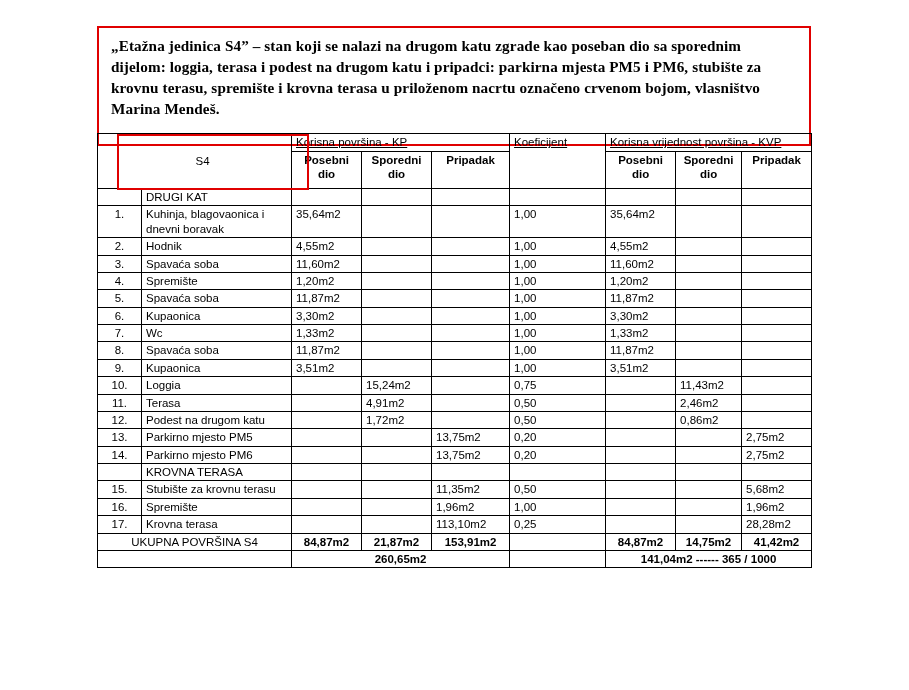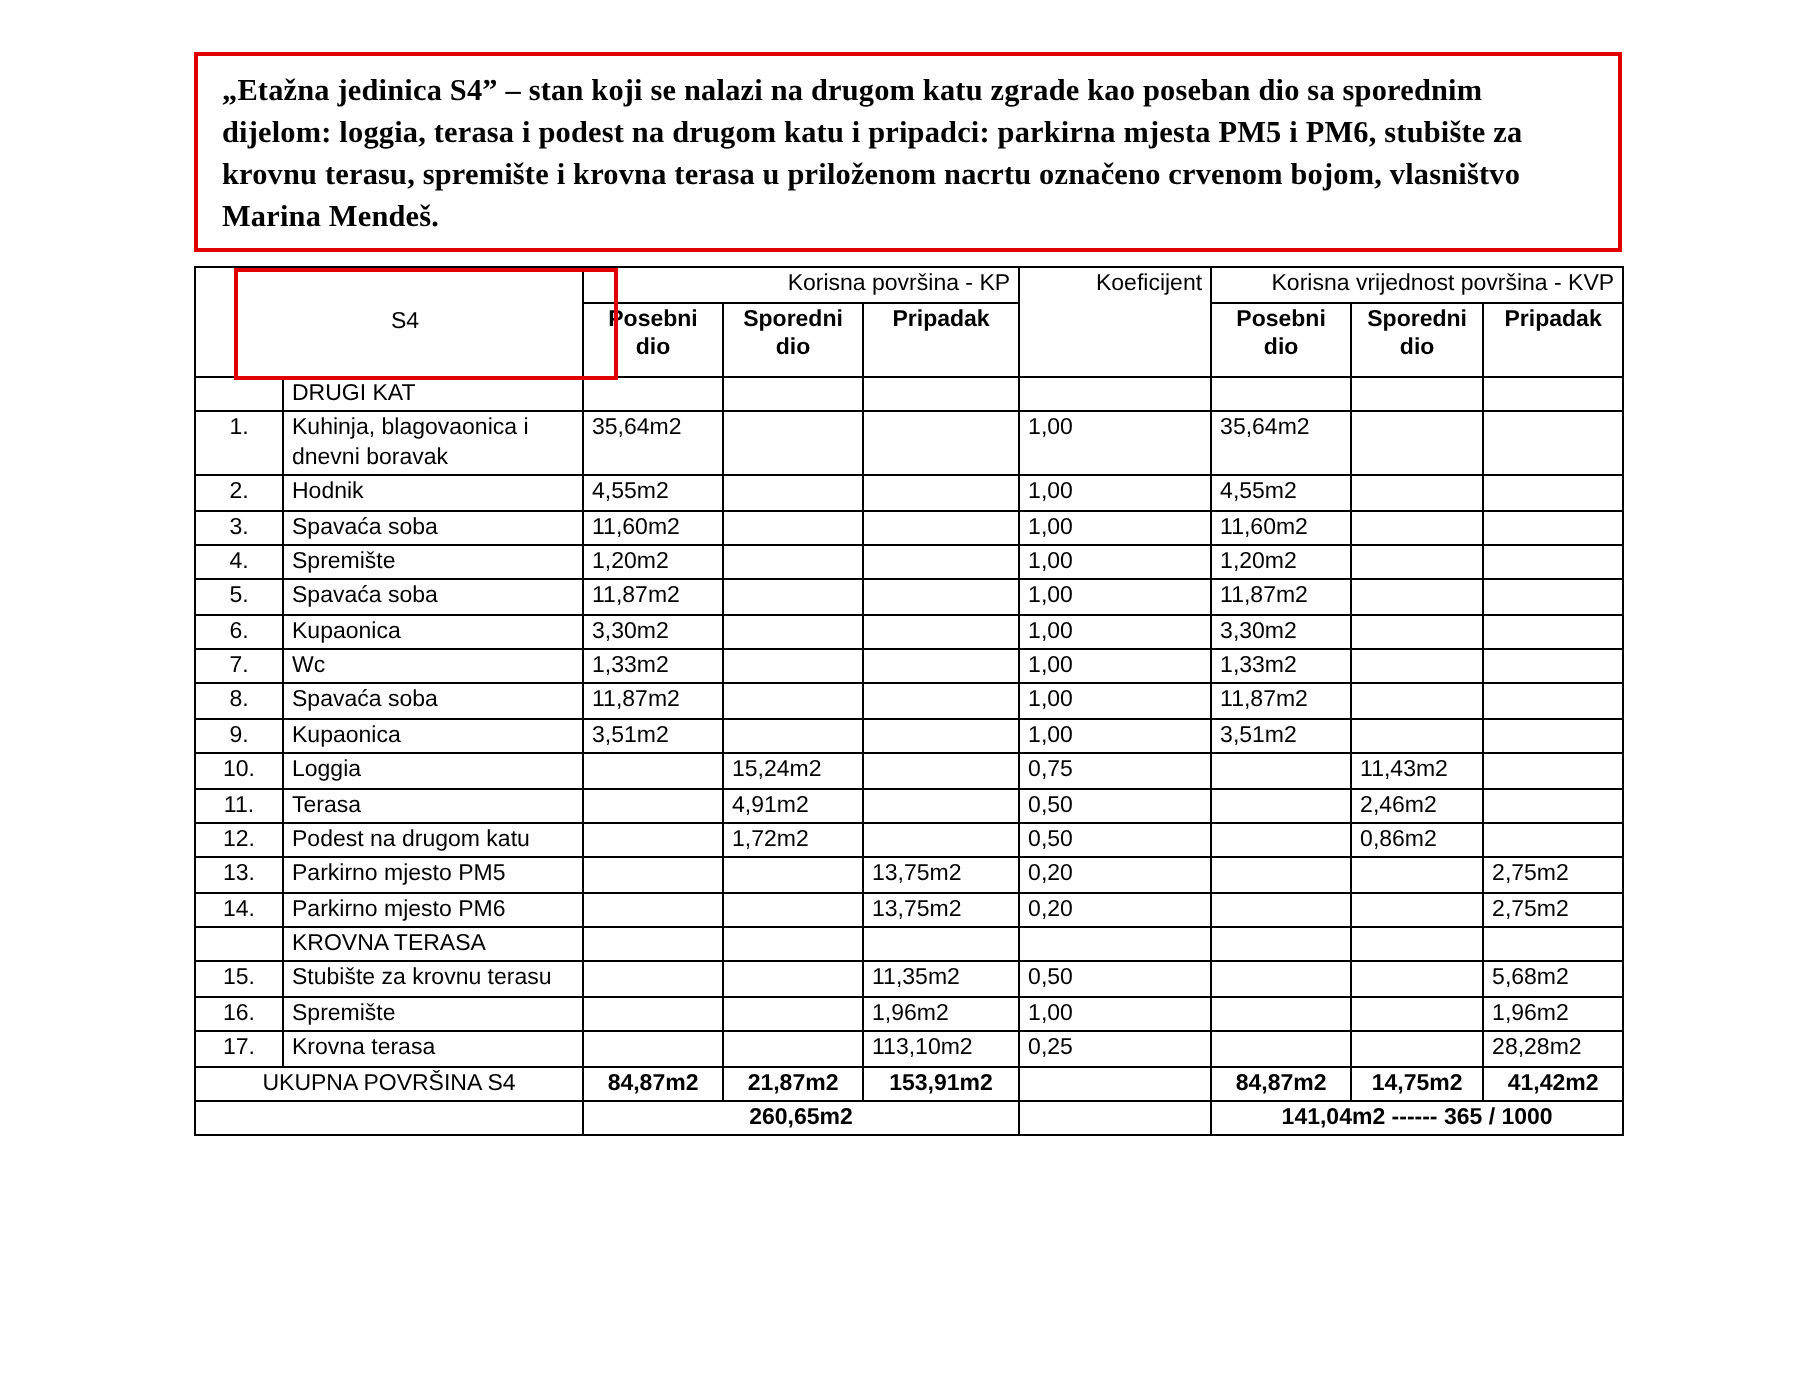--- a/index.html
+++ b/index.html
@@ -23,21 +23,21 @@
     background: #ffffff;
   }
 
   
   .header-box {
     position: absolute;
     left: 97px;
     top: 26px;
     width: 714px;
     border: 2px solid #e00000;
-    padding: 8px 10px 4px 12px;
+    padding: 8px 10px 24px 12px;
     box-sizing: border-box;
     background: #ffffff;
   }
   .header-text {
     font-family: "Liberation Serif", serif;
     font-size: 15.2px;
     font-weight: bold;
     line-height: 1.38;
     letter-spacing: 0.1px;
     text-align: left;
@@ -97,25 +97,26 @@
   .hdr-title {
     text-align: center;
     font-family: "Liberation Serif", serif;
     font-size: 22px;
     font-weight: normal;
     vertical-align: middle;
     position: relative;
     padding: 4px;
   }
   .hdr-group {
-    text-align: right;
+    text-align: left;
     font-size: 11.5px;
     vertical-align: middle;
     font-family: "Liberation Sans", sans-serif;
     padding: 3px 2px;
+    text-decoration: underline;
   }
   .hdr-sub {
     text-align: center;
     font-size: 11.5px;
     font-family: "Liberation Sans", sans-serif;
     padding: 2px;
     vertical-align: top;
     height: 34px;
     font-weight: bold;
   }

